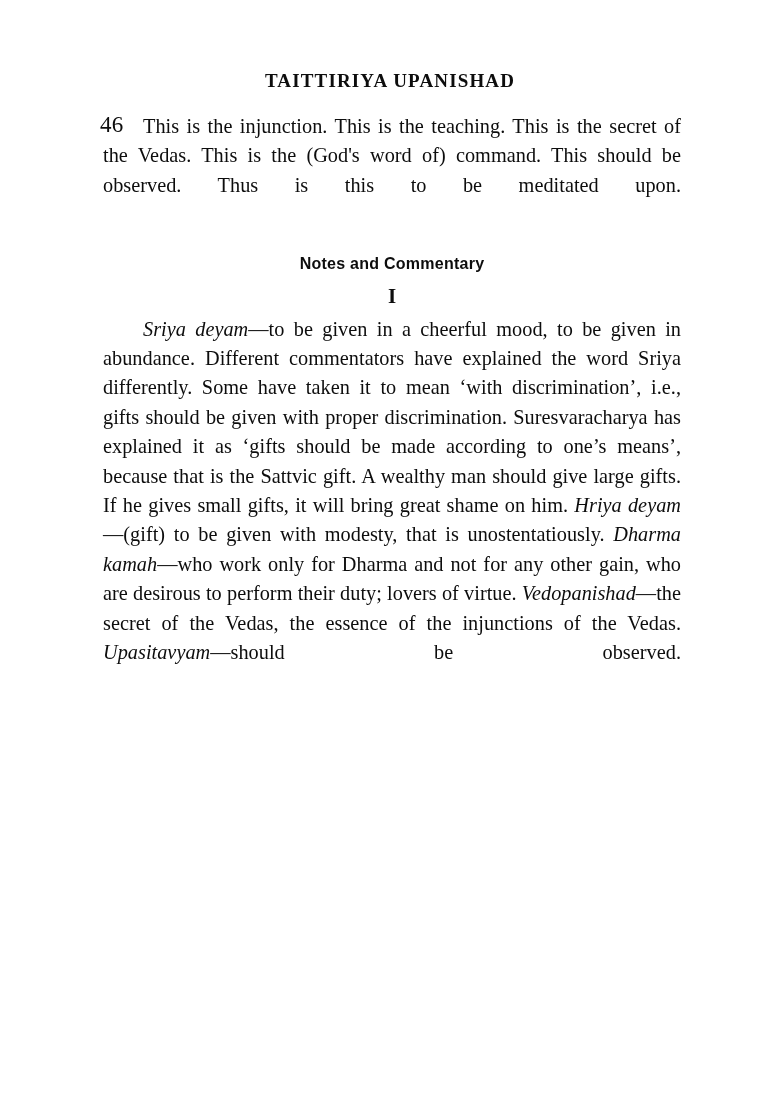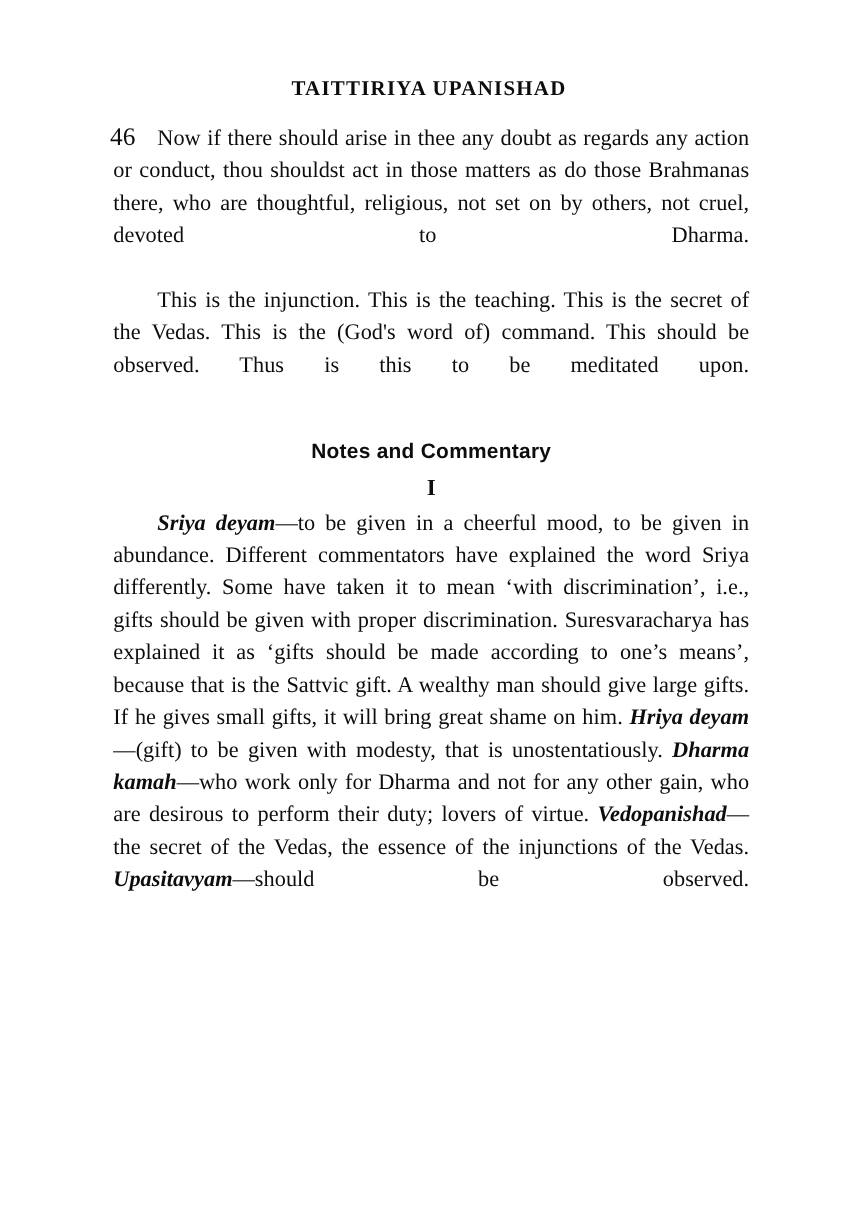--- a/index.html
+++ b/index.html
@@ -78,29 +78,28 @@
 
   
   p.para::after {
     content: "";
     display: inline-block;
     width: 100%;
   }
 
   .ital {
     font-style: italic;
-    font-weight: bold;
   }
 
   
   .notes-heading {
     margin: 0;
     font-family: "Liberation Sans", "DejaVu Sans", sans-serif;
     font-weight: bold;
-    font-size: 19px;
+    font-size: 16px;
     line-height: 24px;
     text-align: center;
     letter-spacing: 0.25px;
     padding-top: 22px;
   }
   .section-numeral {
     margin: 0;
     font-family: "Liberation Serif", "DejaVu Serif", serif;
     font-weight: bold;
     font-size: 21px;
@@ -116,21 +115,20 @@
 <div class="page">
 
   <div class="running-head">
     <span class="folio">46</span>
     <span class="head-title">TAITTIRIYA UPANISHAD</span>
   </div>
 
   <div class="textblock">
 
 
-    <p class="para">Now if there should arise in thee any doubt as regards any action or conduct, thou shouldst act in those matters as do those Brahmanas there, who are thoughtful, religious, not set on by others, not cruel, devoted to Dharma.</p>
 
 
     <p class="para">This is the injunction. This is the teaching. This is the secret of the Vedas. This is the (God's word of) command. This should be observed. Thus is this to be meditated upon.</p>
 
     <h2 class="notes-heading">Notes and Commentary</h2>
 
     <h3 class="section-numeral">I</h3>
 
     <p class="para" id="commentary-para"><span class="ital">Sriya deyam</span><span>—to be given in a cheerful mood, to be given in abundance. Different commentators have explained the word Sriya differently. Some have taken it to mean ‘with discrimination’, i.e., gifts should be given with proper discrimination. Suresvaracharya has explained it as ‘gifts should be made according to one’s means’, because that is the Sattvic gift. A wealthy man should give large gifts. If he gives small gifts, it will bring great shame on him. </span><span class="ital">Hriya deyam</span><span>—(gift) to be given with modesty, that is unostentatiously. </span><span class="ital">Dharma kamah</span><span>—who work only for Dharma and not for any other gain, who are desirous to perform their duty; lovers of virtue. </span><span class="ital">Vedopanishad</span><span>—the secret of the Vedas, the essence of the injunctions of the Vedas. </span><span class="ital">Upasitavyam</span><span>—should be observed.</span></p>
 

